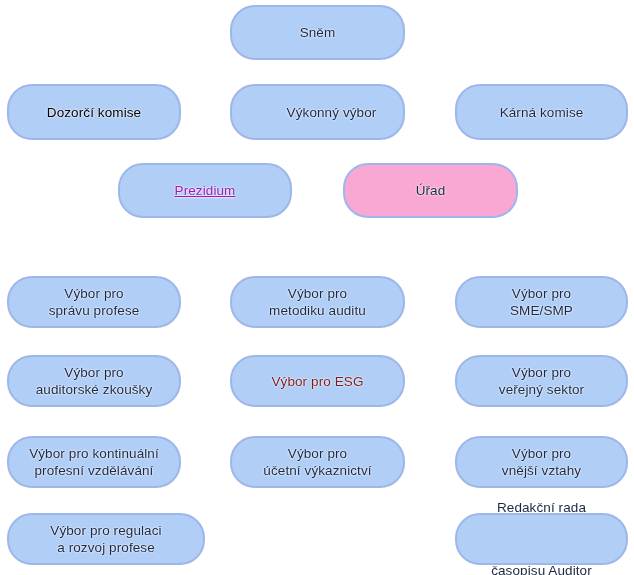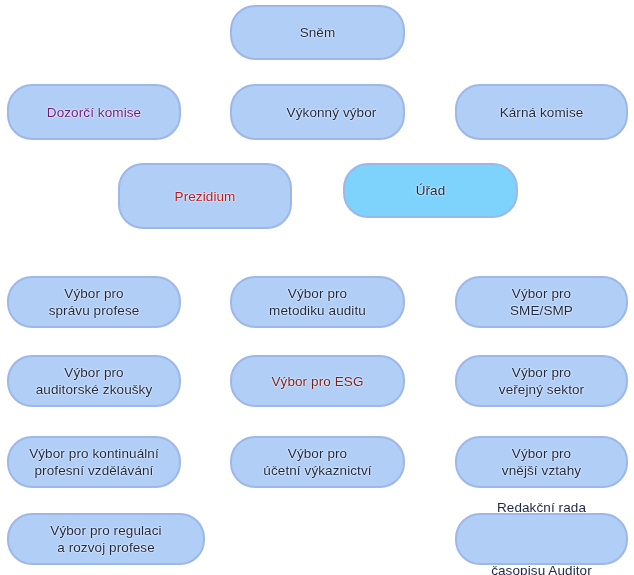--- a/index.html
+++ b/index.html
@@ -36,33 +36,33 @@
     white-space: nowrap;
   }
 </style>
 </head>
 <body>
 
 <div id="canvas" style="background: rgb(255, 255, 255);">
     <div class="org-box" style="left: 230px; top: 5px; width: 175px; height: 55px; background: rgb(177, 206, 247); border-color: rgb(157, 183, 232); color: rgb(28, 39, 67);">
       <span class="line">Sněm</span>
     </div>
-    <div class="org-box" style="left: 7px; top: 84px; width: 174px; height: 56px; background: rgb(177, 206, 247); border-color: rgb(157, 183, 232); color: #701a75;">
+    <div class="org-box" style="left: 7px; top: 84px; width: 174px; height: 56px; background: rgb(177, 206, 247); border-color: rgb(157, 183, 232); color: #000000;">
       <span class="line">Dozorčí komise</span>
     </div>
     <div class="org-box" style="left: 230px; top: 84px; width: 175px; height: 56px; background: rgb(177, 206, 247); border-color: rgb(157, 183, 232); color: rgb(28, 39, 67); padding-left: 28px;">
       <span class="line">Výkonný výbor</span>
     </div>
     <div class="org-box" style="left: 455px; top: 84px; width: 173px; height: 56px; background: rgb(177, 206, 247); border-color: rgb(157, 183, 232); color: rgb(28, 39, 67);">
       <span class="line">Kárná komise</span>
     </div>
-    <div class="org-box" style="left: 118px; top: 163px; width: 174px; height: 66px; background: rgb(177, 206, 247); border-color: rgb(157, 183, 232); color: #b91c1c;">
+    <div class="org-box" style="left: 118px; top: 163px; width: 174px; height: 55px; background: rgb(177, 206, 247); border-color: rgb(157, 183, 232); color: #a21caf; text-decoration: underline;">
       <span class="line">Prezidium</span>
     </div>
-    <div class="org-box" style="left: 343px; top: 163px; width: 175px; height: 55px; background: #7dd3fc; border-color: rgb(157, 183, 232); color: rgb(28, 39, 67);">
+    <div class="org-box" style="left: 343px; top: 163px; width: 175px; height: 55px; background: #f9a8d4; border-color: rgb(157, 183, 232); color: rgb(28, 39, 67);">
       <span class="line">Úřad</span>
     </div>
     <div class="org-box" style="left: 7px; top: 276px; width: 174px; height: 52px; background: rgb(177, 206, 247); border-color: rgb(157, 183, 232); color: rgb(28, 39, 67);">
       <span class="line">Výbor pro</span>
       <span class="line">správu profese</span>
     </div>
     <div class="org-box" style="left: 230px; top: 276px; width: 175px; height: 52px; background: rgb(177, 206, 247); border-color: rgb(157, 183, 232); color: rgb(28, 39, 67);">
       <span class="line">Výbor pro</span>
       <span class="line">metodiku auditu</span>
     </div>

